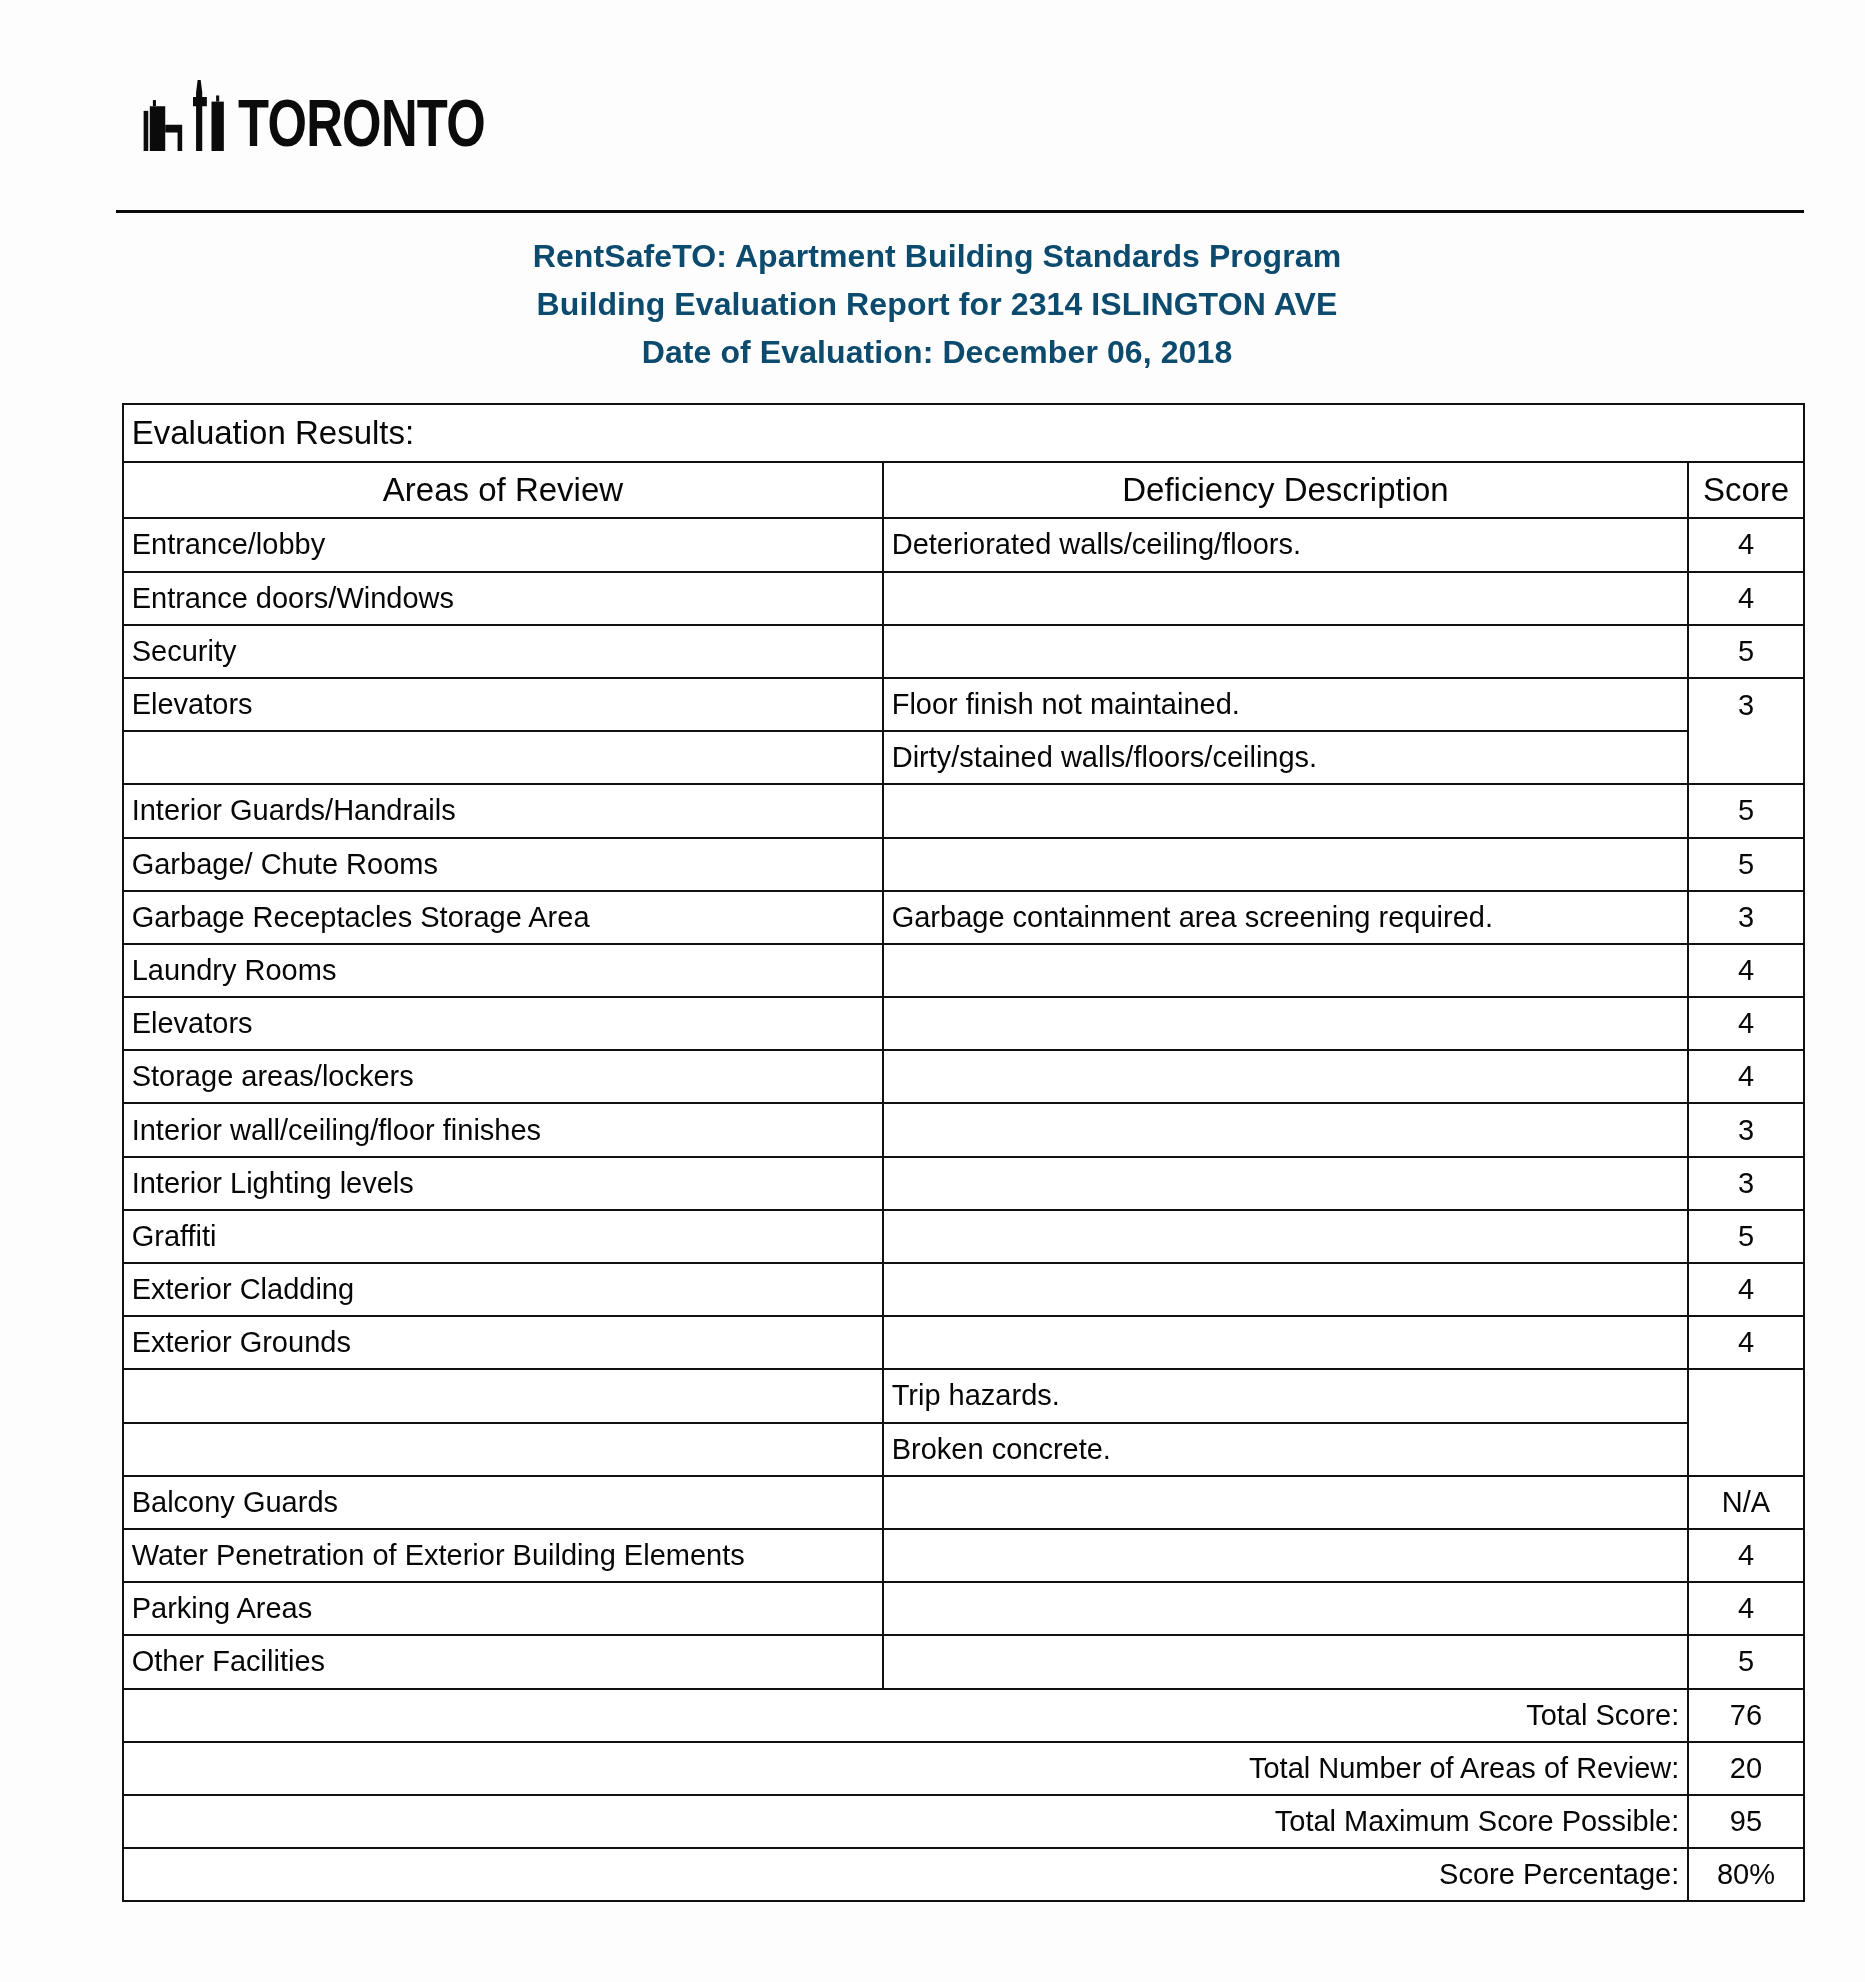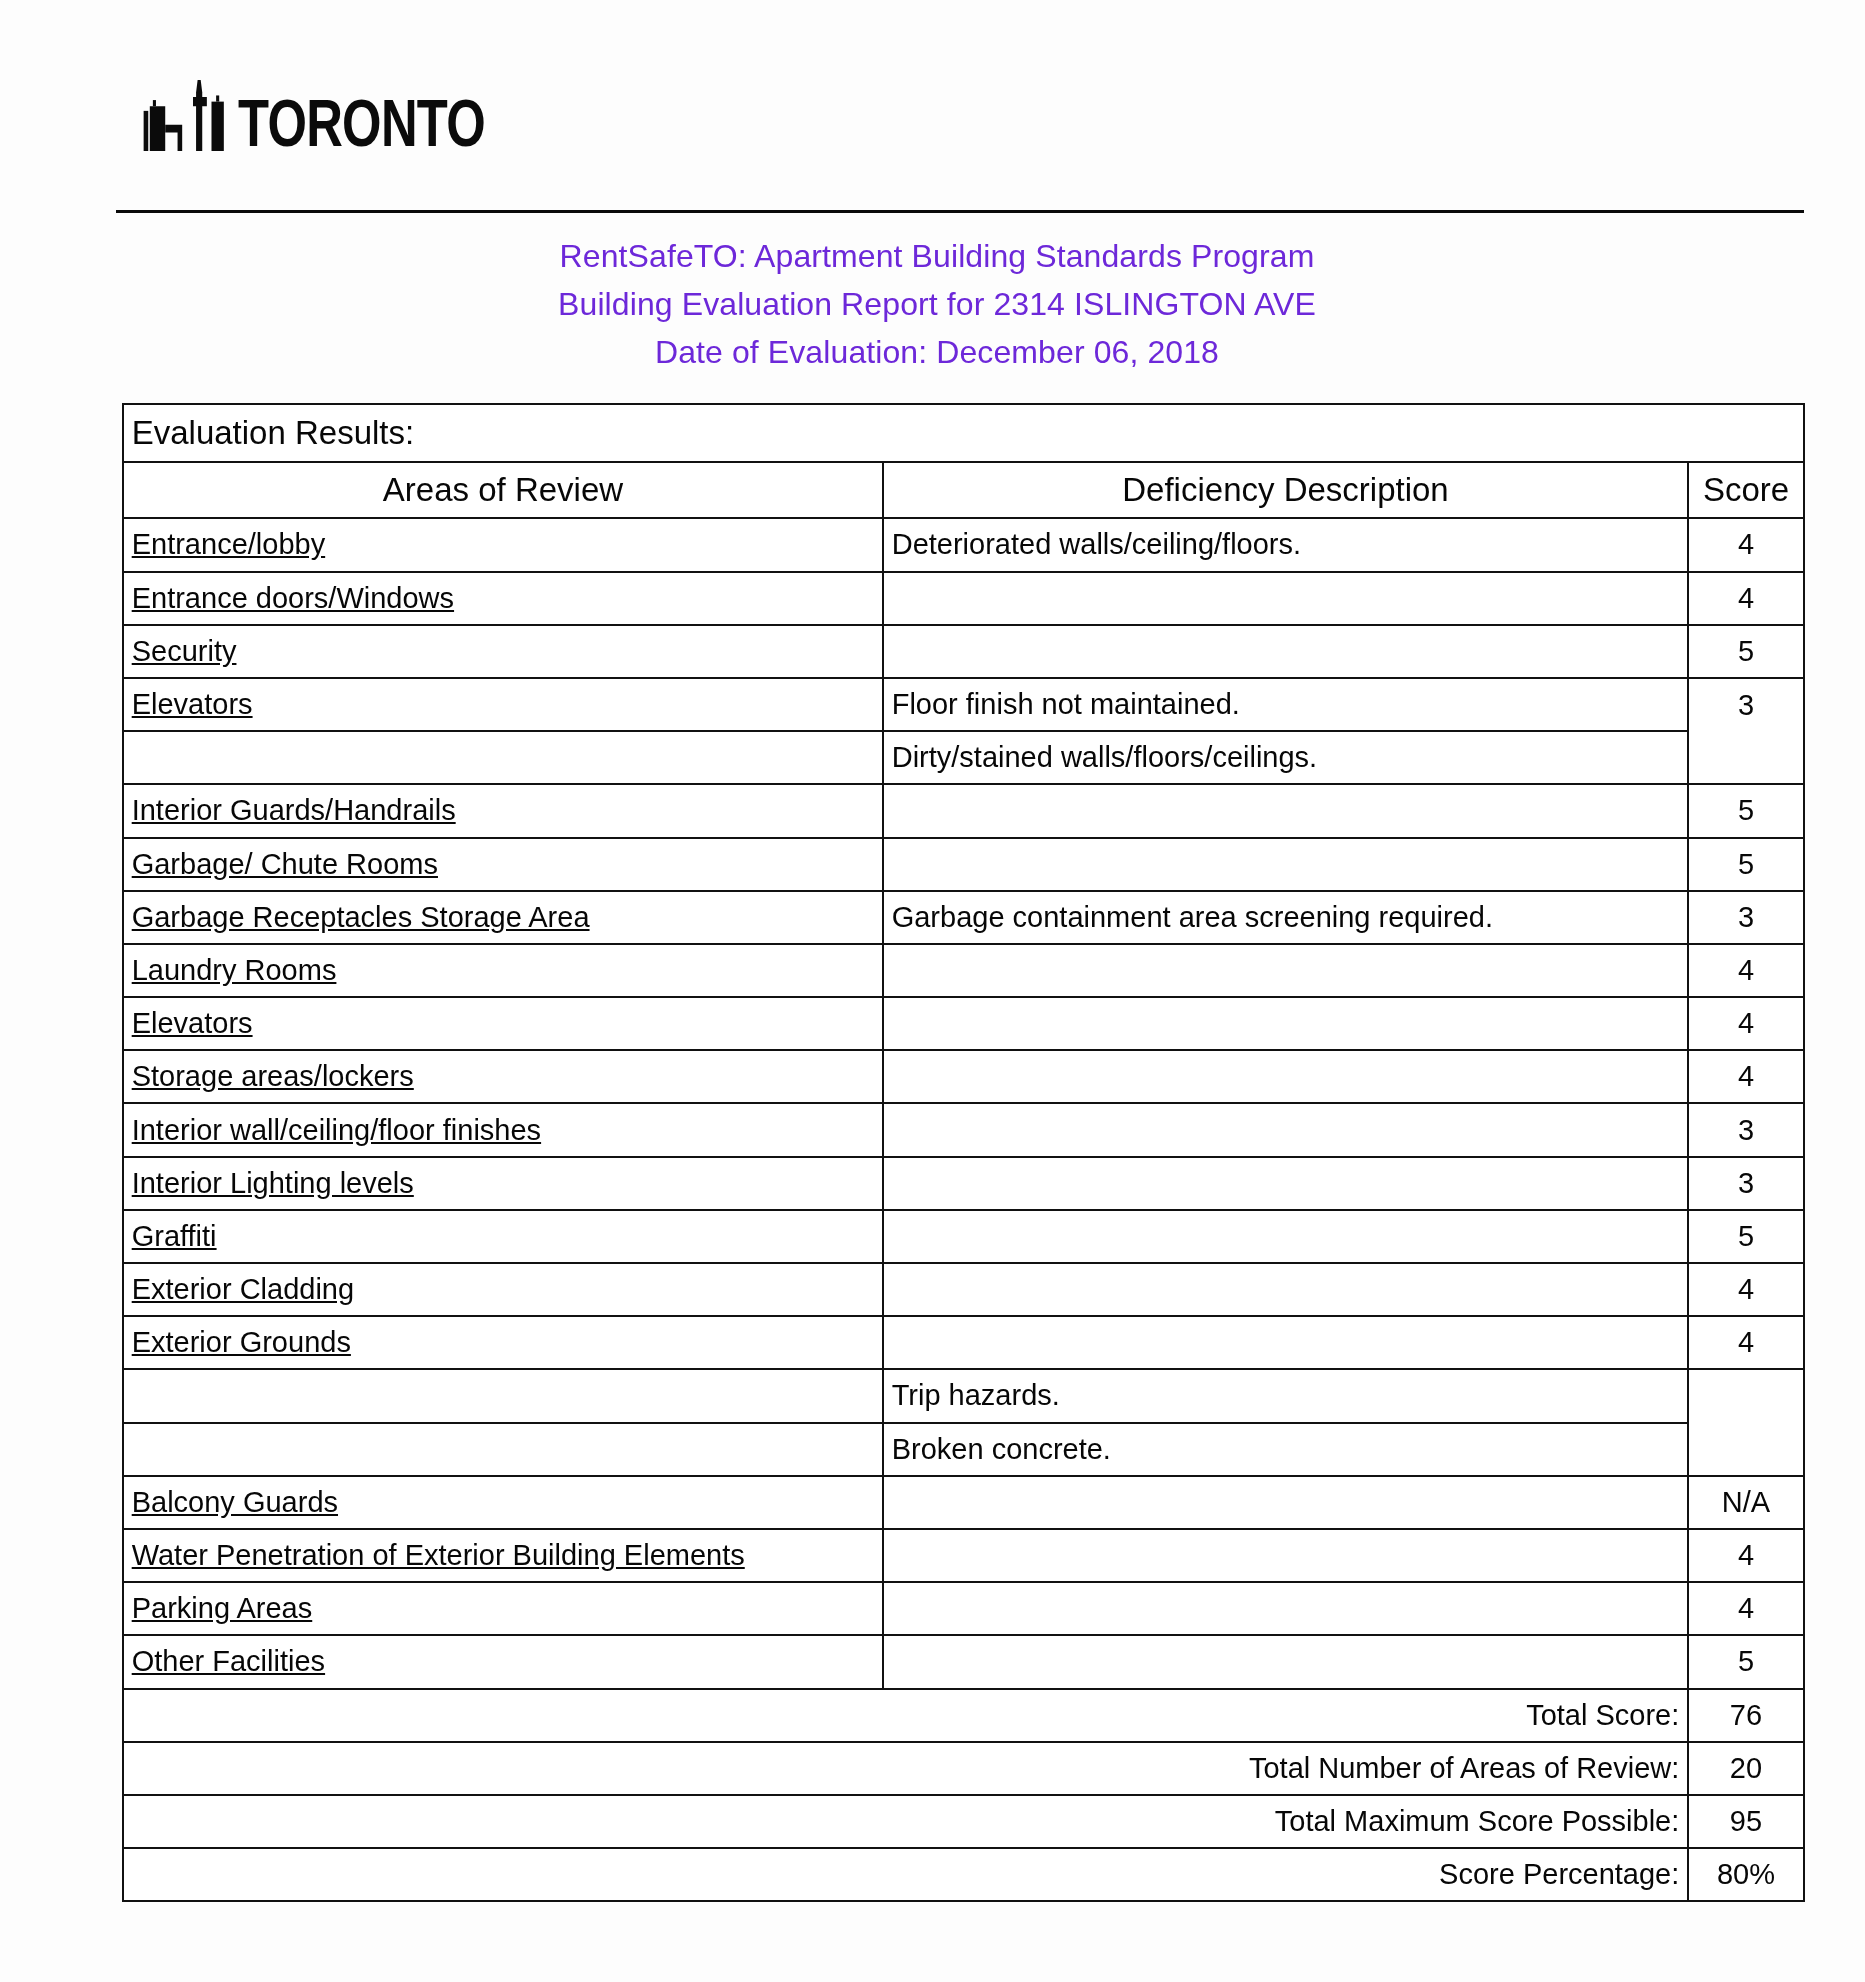--- a/index.html
+++ b/index.html
@@ -63,25 +63,25 @@
 
   
   .titles {
     position: absolute;
     left: 0;
     top: 232px;
     width: 1866px;
     text-align: center;
   }
   .title-line {
-    font-weight: normal;
+    font-weight: bold;
     font-size: 32px;
     line-height: 1.5;
     letter-spacing: 0.1px;
-    color: #6d28d9;
+    color: #0c4a6e;
     padding-left: 8px;
   }
 
   
   .table-wrap {
     position: absolute;
     left: 122px;
     top: 403px;
     width: 1682px;
     border-radius: 30px;
@@ -112,21 +112,21 @@
     padding-left: 9.3px;
   }
   .hdr-row td {
     height: 48px;
     text-align: center;
     font-weight: bold;
     font-size: 33px;
   }
 
   .data-row td { height: 45px; }
-  .cell-area { text-align: left; text-decoration: underline; }
+  .cell-area { text-align: left; }
   .cell-def  { text-align: left; }
   .cell-score {
     text-align: center;
     vertical-align: top;
     padding-top: 1.5px;
   }
 
   
   .no-top-border { border-top: none !important; }
   .no-bottom-border { border-bottom: none !important; }

